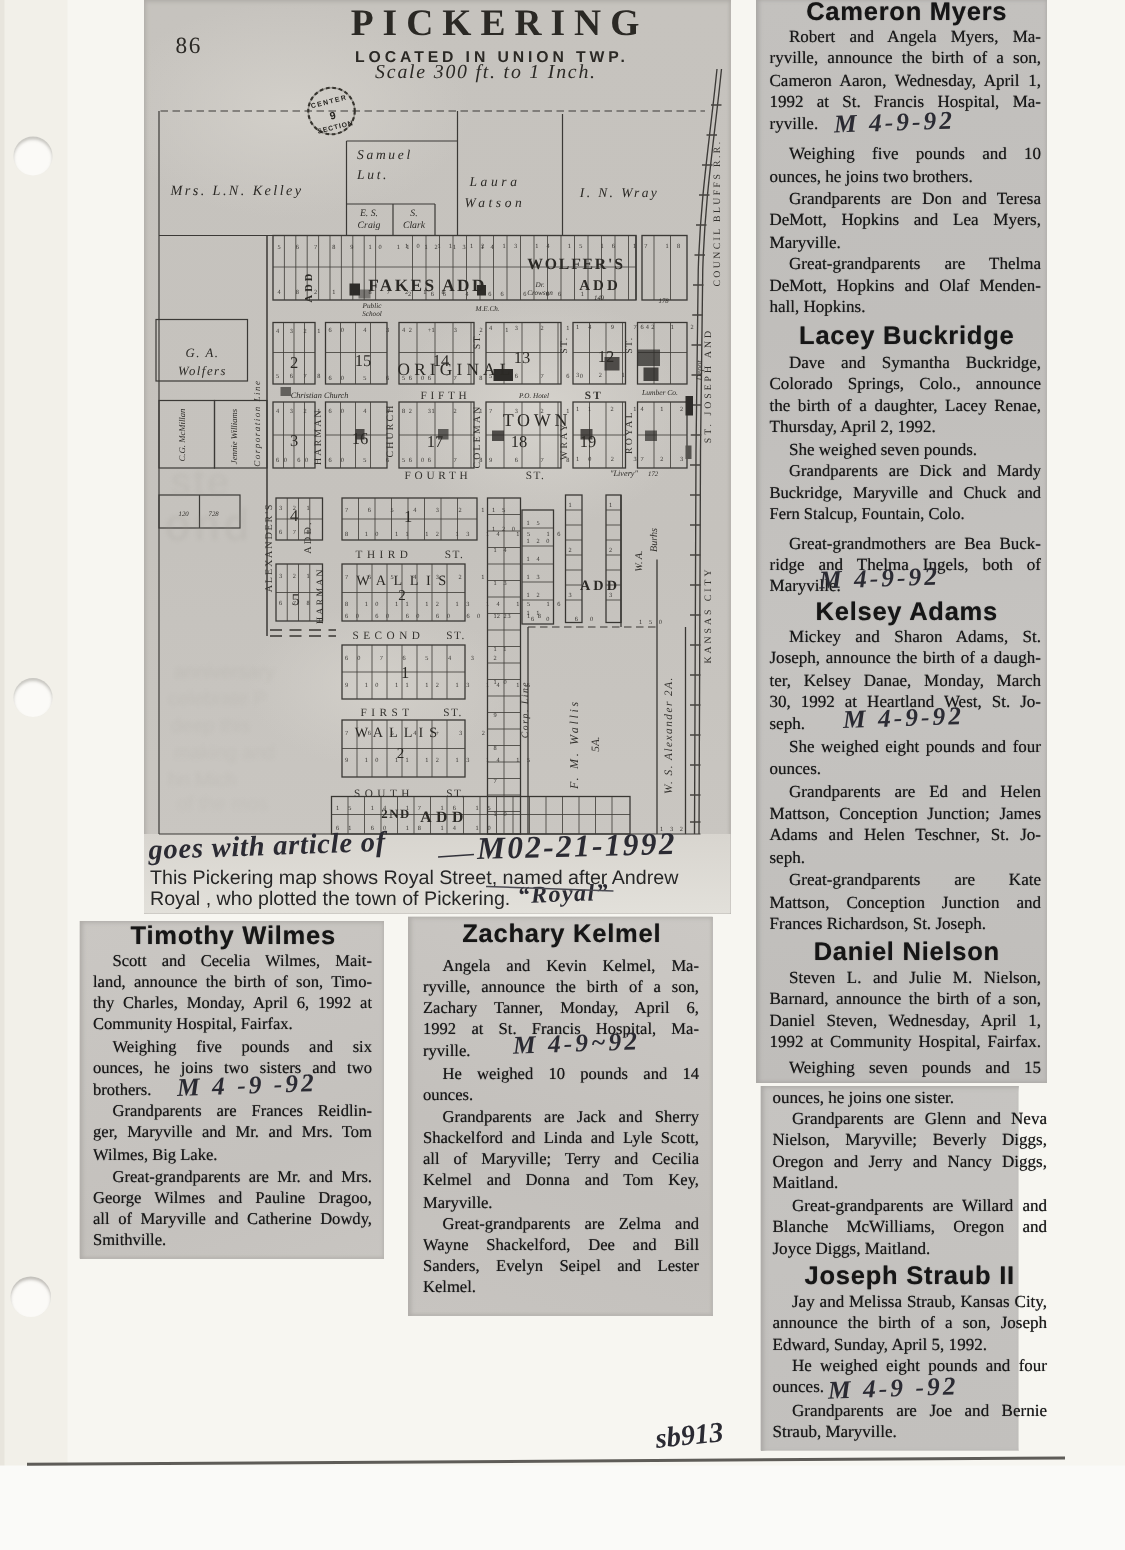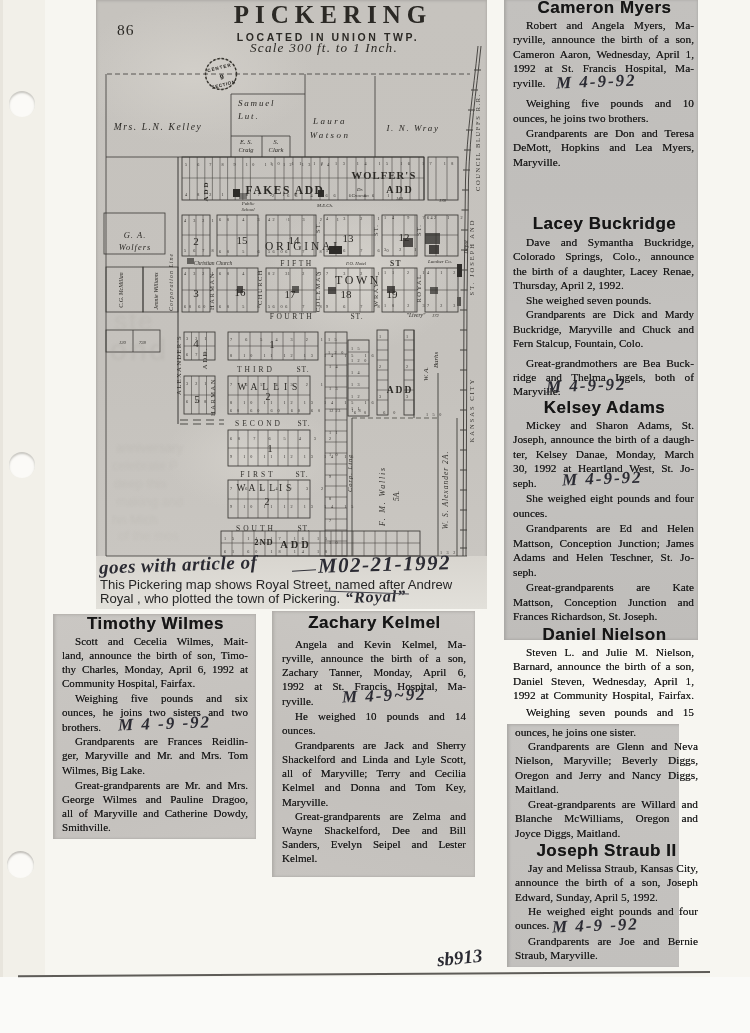--- a/index.html
+++ b/index.html
@@ -456,21 +456,21 @@
 
   <div class="abs" style="left:4px;top:591px;width:385px;font-family:'Liberation Sans',sans-serif;font-size:13.1px;color:#262626;letter-spacing:0px;">Royal , who plotted the town of Pickering.</div>
 
   <div class="abs" style="left:4px;top:577px;width:385px;font-family:'Liberation Sans',sans-serif;font-size:13.1px;color:#262626;letter-spacing:0px;">This Pickering map shows Royal Street, named after Andrew</div>
 
   <div class="hw" style="left:249px;top:588px;font-size:16px;letter-spacing:1px;transform:rotate(-2deg);">“Royal”</div>
 
   <div class="abs" style="left:228px;top:592px;width:85px;border-top:1px solid #4a4a52;transform:rotate(2deg);"></div>
 </div>
 
-<div class="clip" id="colr1" style="left:504px;top:0;width:194px;height:640px;
+<div class="clip" id="colr1" style="left:504px;top:0;width:194px;height:722px;
      background:linear-gradient(180deg,#c3c1be 0%,#c0bebb 30%,#c5c3c0 60%,#bfbdba 100%);
      box-shadow:inset 2px 0 3px #a9a7a4, inset -1px -1px 2px #b4b2af;">
 
   <div class="hl abs" style="left:10px;top:-2px;width:181px;font-size:17px;">Cameron Myers</div>
 
   <div class="bd abs" style="left:9px;top:17.5px;width:181px;font-size:11.35px;line-height:14.5px;">
     <div class="l ind">Robert and Angela Myers, Ma-</div>
     <div class="l">ryville, announce the birth of a son,</div>
     <div class="l">Cameron Aaron, Wednesday, April 1,</div>
     <div class="l">1992 at St. Francis Hospital, Ma-</div>
@@ -483,20 +483,25 @@
     <div class="l ind">Weighing five pounds and 10</div>
     <div class="l e">ounces, he joins two brothers.</div>
   </div>
 
   <div class="bd abs" style="left:9px;top:125.5px;width:181px;font-size:11.35px;line-height:14.5px;">
     <div class="l ind">Grandparents are Don and Teresa</div>
     <div class="l">DeMott, Hopkins and Lea Myers,</div>
     <div class="l e">Maryville.</div>
   </div>
 
+  <div class="bd abs" style="left:9px;top:169px;width:181px;font-size:11.35px;line-height:14.5px;">
+    <div class="l ind">Great-grandparents are Thelma</div>
+    <div class="l">DeMott, Hopkins and Olaf Menden-</div>
+    <div class="l e">hall, Hopkins.</div>
+  </div>
 
   <div class="hl abs" style="left:10px;top:214px;width:181px;font-size:17px;">Lacey Buckridge</div>
 
   <div class="bd abs" style="left:9px;top:234.5px;width:181px;font-size:11.35px;line-height:14.5px;">
     <div class="l ind">Dave and Symantha Buckridge,</div>
     <div class="l">Colorado Springs, Colo., announce</div>
     <div class="l">the birth of a daughter, Lacey Renae,</div>
     <div class="l e">Thursday, April 2, 1992.</div>
   </div>
 

